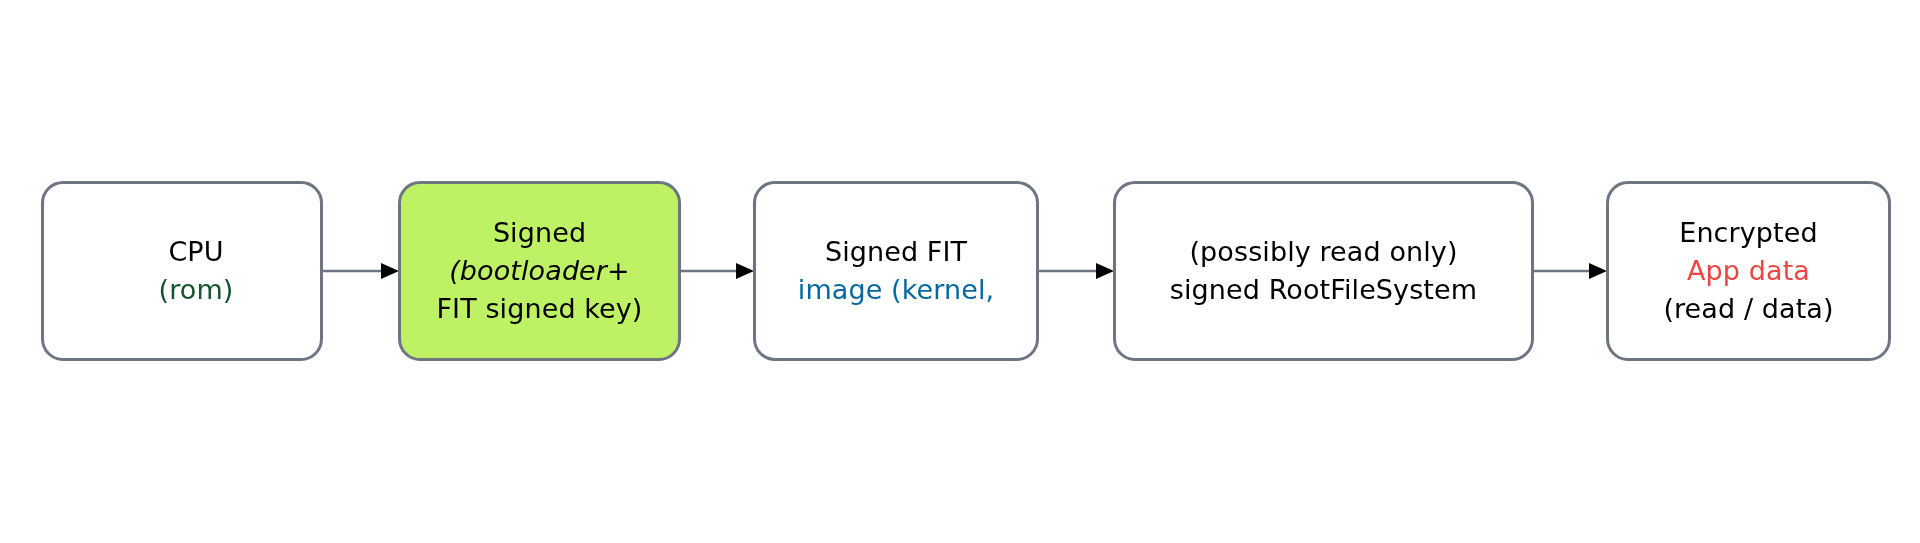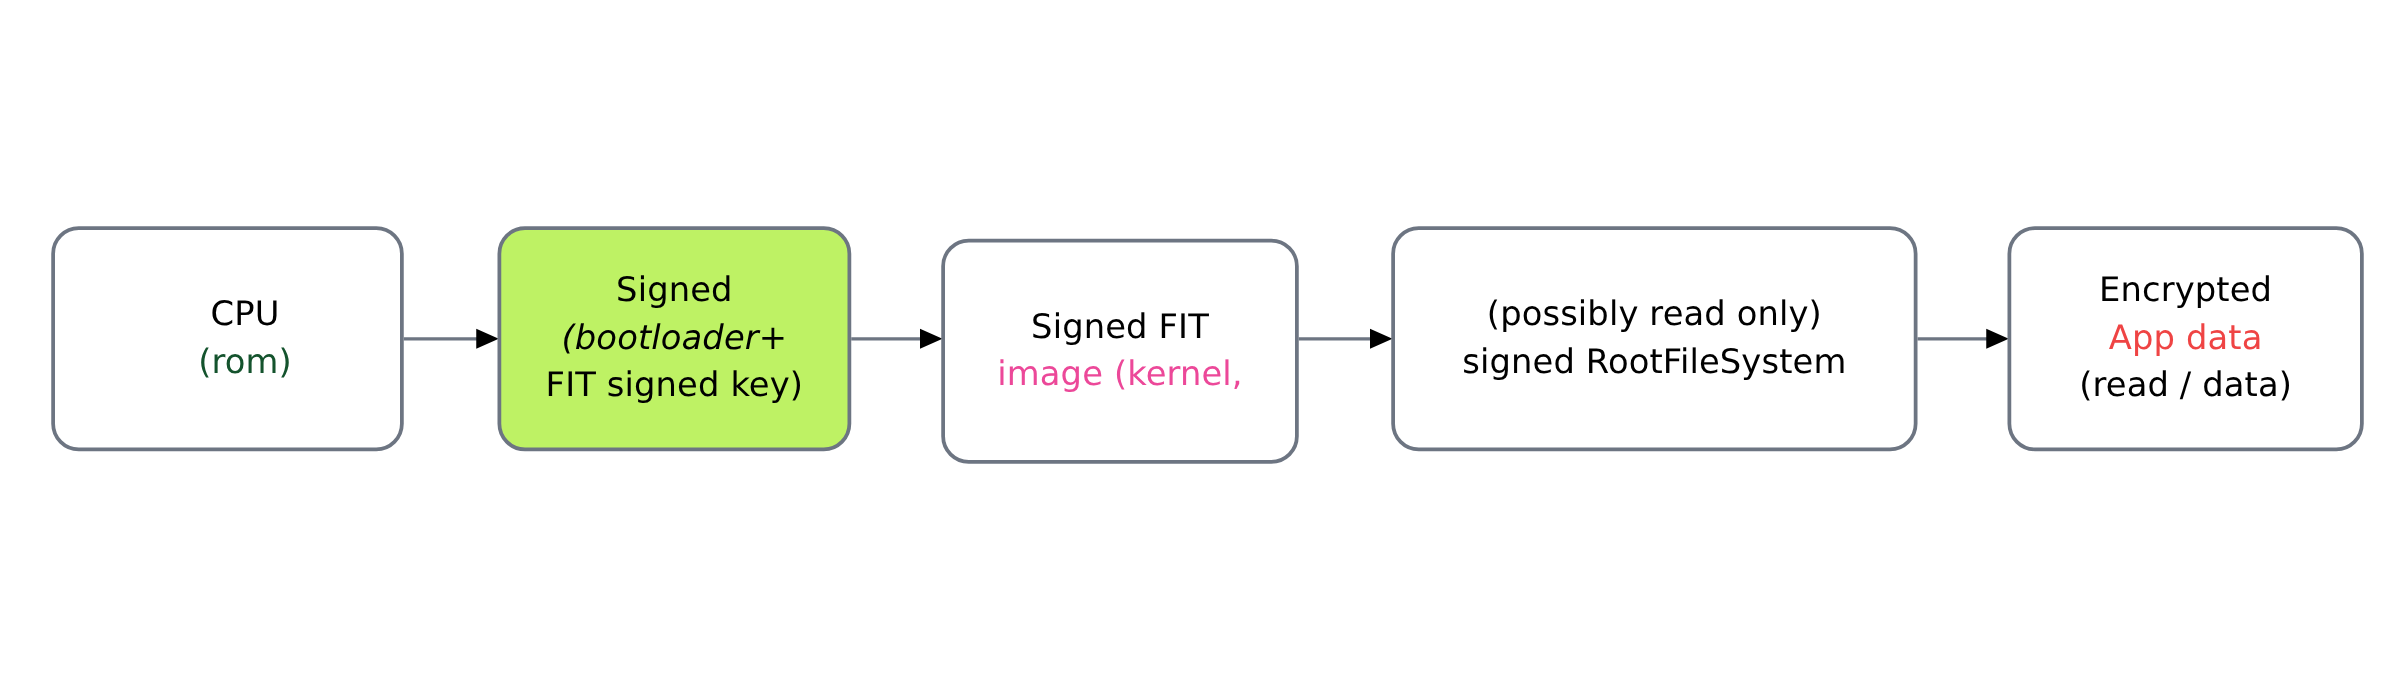--- a/index.html
+++ b/index.html
@@ -78,23 +78,23 @@
     </div>
     <div class="node" style="left: 41px; top: 181px; width: 282px; height: 180px; border-color: rgb(109, 117, 130); background: rgb(255, 255, 255); padding-left: 28px;">
       <span class="node-line" style="color: rgb(0, 0, 0);">CPU</span>
       <span class="node-line" style="color: #14532d;">(rom)</span>
     </div>
     <div class="node" style="left: 398px; top: 181px; width: 283px; height: 180px; border-color: rgb(109, 117, 130); background: #bef264;">
       <span class="node-line" style="color: rgb(0, 0, 0);">Signed</span>
       <span class="node-line" style="color: rgb(0, 0, 0); font-style: italic;">(bootloader+</span>
       <span class="node-line" style="color: rgb(0, 0, 0);">FIT signed key)</span>
     </div>
-    <div class="node" style="left: 753px; top: 191px; width: 286px; height: 180px; border-color: rgb(109, 117, 130); background: rgb(255, 255, 255);">
+    <div class="node" style="left: 753px; top: 181px; width: 286px; height: 180px; border-color: rgb(109, 117, 130); background: rgb(255, 255, 255);">
       <span class="node-line" style="color: rgb(0, 0, 0);">Signed FIT</span>
-      <span class="node-line" style="color: #ec4899;">image (kernel,</span>
+      <span class="node-line" style="color: #0369a1;">image (kernel,</span>
     </div>
     <div class="node" style="left: 1113px; top: 181px; width: 421px; height: 180px; border-color: rgb(109, 117, 130); background: rgb(255, 255, 255);">
       <span class="node-line" style="color: rgb(0, 0, 0);">(possibly read only)</span>
       <span class="node-line" style="color: rgb(0, 0, 0);">signed RootFileSystem</span>
     </div>
     <div class="node" style="left: 1606px; top: 181px; width: 285px; height: 180px; border-color: rgb(109, 117, 130); background: rgb(255, 255, 255);">
       <span class="node-line" style="color: rgb(0, 0, 0);">Encrypted</span>
       <span class="node-line" style="color: #ef4444;">App data</span>
       <span class="node-line" style="color: rgb(0, 0, 0);">(read / data)</span>
     </div>

